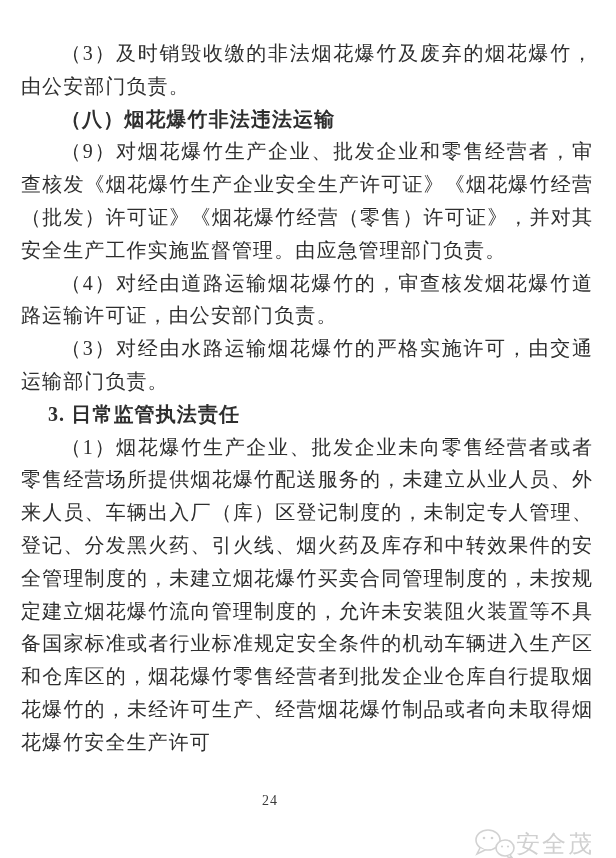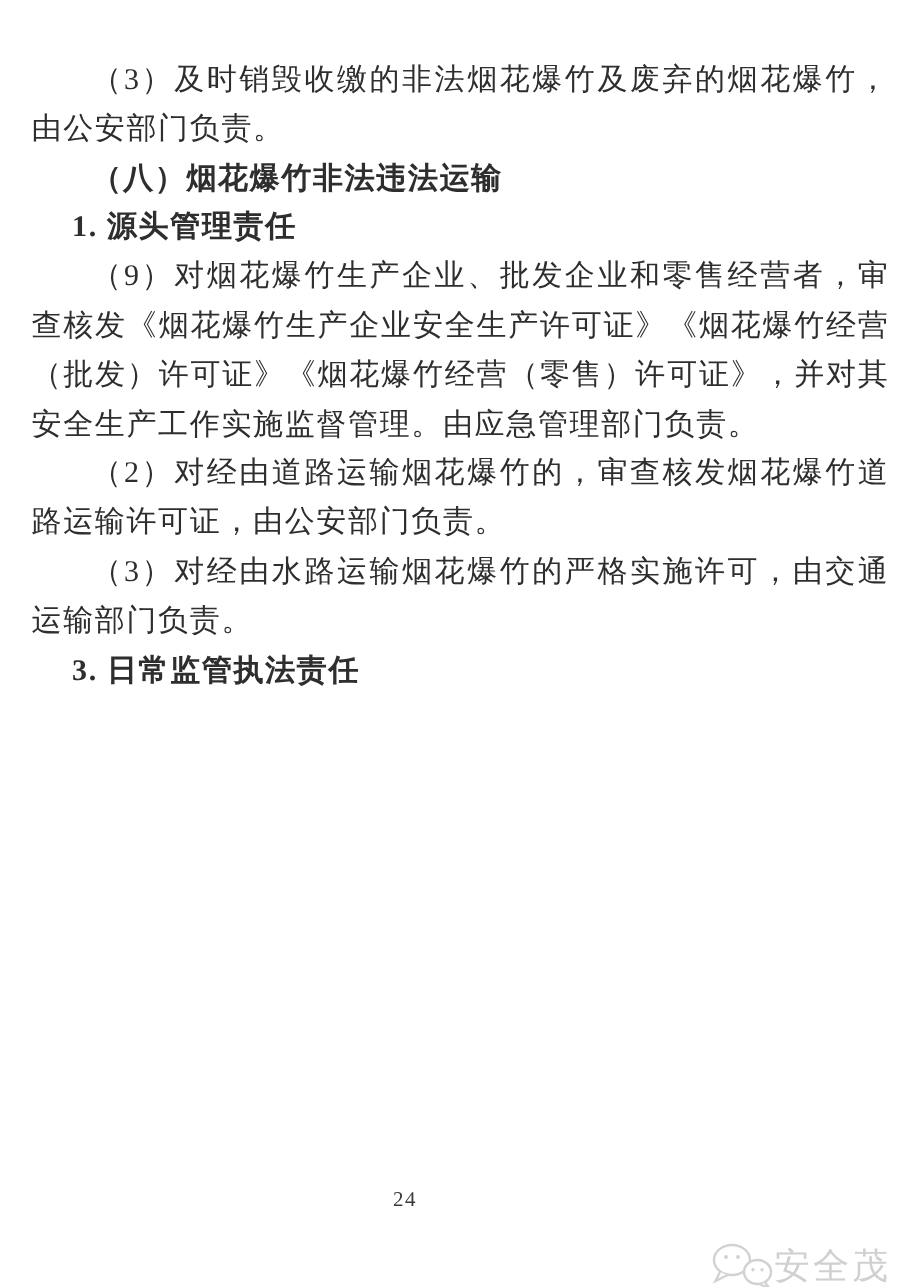--- a/index.html
+++ b/index.html
@@ -69,25 +69,25 @@
   }
 </style>
 </head>
 <body>
 
 <div class="page">
 
   <div class="content" id="doc-content">
       <p class="para">（3）及时销毁收缴的非法烟花爆竹及废弃的烟花爆竹，由公安部门负责。</p>
       <p class="para heading">（八）烟花爆竹非法违法运输</p>
-      <p class="para heading hnum">1.  源头管理责任</p>
       <p class="para">（9）对烟花爆竹生产企业、批发企业和零售经营者，审查核发《烟花爆竹生产企业安全生产许可证》《烟花爆竹经营（批发）许可证》《烟花爆竹经营（零售）许可证》，并对其安全生产工作实施监督管理。由应急管理部门负责。</p>
-      <p class="para">（2）对经由道路运输烟花爆竹的，审查核发烟花爆竹道路运输许可证，由公安部门负责。</p>
+      <p class="para">（4）对经由道路运输烟花爆竹的，审查核发烟花爆竹道路运输许可证，由公安部门负责。</p>
       <p class="para">（3）对经由水路运输烟花爆竹的严格实施许可，由交通运输部门负责。</p>
       <p class="para heading hnum">3.  日常监管执法责任</p>
+      <p class="para">（1）烟花爆竹生产企业、批发企业未向零售经营者或者零售经营场所提供烟花爆竹配送服务的，未建立从业人员、外来人员、车辆出入厂（库）区登记制度的，未制定专人管理、登记、分发黑火药、引火线、烟火药及库存和中转效果件的安全管理制度的，未建立烟花爆竹买卖合同管理制度的，未按规定建立烟花爆竹流向管理制度的，允许未安装阻火装置等不具备国家标准或者行业标准规定安全条件的机动车辆进入生产区和仓库区的，烟花爆竹零售经营者到批发企业仓库自行提取烟花爆竹的，未经许可生产、经营烟花爆竹制品或者向未取得烟花爆竹安全生产许可</p>
     </div>
 
   <div class="page-number">24</div>
 
   <div class="watermark">
     <span>
       <svg class="wm-icon" viewBox="0 0 42 32" fill="none" xmlns="http://www.w3.org/2000/svg">
 
         <ellipse cx="14" cy="12" rx="12" ry="10" stroke="#d2d2d2" stroke-width="1.6"></ellipse>
         <path d="M6 20 L3 26 L11 22" stroke="#d2d2d2" stroke-width="1.6" fill="#ffffff"></path>

